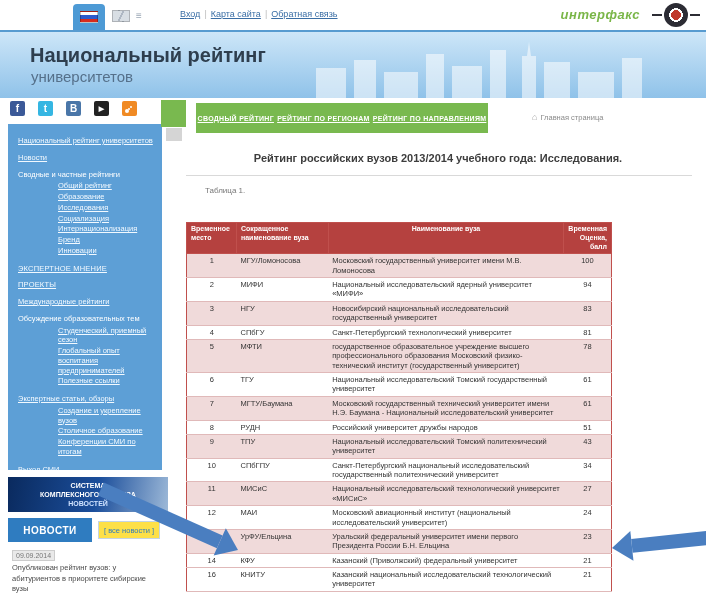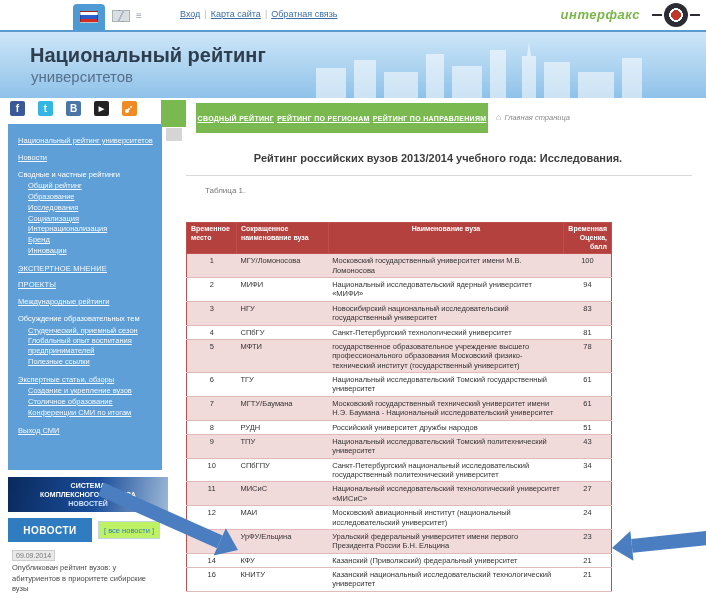--- a/index.html
+++ b/index.html
@@ -46,49 +46,49 @@
   .ic-rss:after { content:""; position:absolute; left:3px; bottom:3px; width:4px; height:4px;
                   border-radius:50%; background:#fff; box-shadow:2px -2px 0 -1px #fff, 4px -4px 0 -1px #fff; }
 
   
   .sidebar { position:absolute; left:8px; top:124px; width:154px; height:346px; background:#5d9fd6;
              padding:12px 8px 8px 10px; font-size:7.5px; line-height:1.3; color:#eaf4ff; overflow:hidden; }
   .sidebar a { color:#f2f9ff; display:block; }
   .sb-gap { height:7px; }
   .sb-title { color:#ffffff; text-decoration:none; }
   .sb-list { list-style:none; margin:2px 0 0 10px; }
-  .sb-list li { margin-bottom:1px; }
+  .sb-list li { margin-bottom:1px;margin-left:30px; }
   .sb-list a { display:inline; }
   .sb-caps { letter-spacing:.2px; }
 
   
   .skan { position:absolute; left:8px; top:477px; width:160px; height:35px; cursor:pointer;
           background:linear-gradient(100deg,#0a2a5e 0%, #1b4e9b 55%, #9db9d8 100%);
           color:#fff; font-size:7px; font-weight:bold; text-align:center; padding-top:4px; line-height:1.3; }
   .skan .l3 { color:#cfe2ff; }
 
   
   .news-tab { position:absolute; left:8px; top:518px; width:84px; height:24px; background:#2f7cc0;
               color:#fff; font-weight:bold; font-size:10px; display:flex; align-items:center;
               justify-content:center; letter-spacing:.5px; cursor:pointer; }
   .all-news { position:absolute; left:98px; top:521px; height:18px; border:1px solid #c3d4e4;
-              background:#bef264; font-size:7.5px; color:#2f7cc0; display:flex; align-items:center; padding:0 5px; }
+              background:#fde047; font-size:7.5px; color:#2f7cc0; display:flex; align-items:center; padding:0 5px; }
   .news-item { position:absolute; left:12px; top:550px; width:152px; font-size:7.5px; color:#555; line-height:1.35; }
   .news-date { display:inline-block; background:#e9e9e9; border:1px solid #ccc; color:#777;
                padding:0 3px; margin-bottom:2px; font-size:7px; }
   .news-headline { color:#4a4a4a; }
 
   
   .sq-green { position:absolute; left:161px; top:100px; width:25px; height:27px; background:#79b94f; }
   .sq-gray { position:absolute; left:166px; top:128px; width:16px; height:13px; background:#d5d5d5; }
   .greennav { position:absolute; left:196px; top:103px; width:292px; height:30px; background:#79b94f;
               display:flex; align-items:center; }
   .greennav ul { list-style:none; display:flex; width:100%; justify-content:space-around; }
   .greennav li { color:#fff; font-size:7px; font-weight:bold; letter-spacing:.3px; cursor:pointer; white-space:nowrap; }
-  .breadcrumb { position:absolute; left:496px; top:112px; font-size:7.5px; color:#8a8a8a; cursor:pointer;font-style:italic; }
+  .breadcrumb { position:absolute; left:532px; top:112px; font-size:7.5px; color:#8a8a8a; cursor:pointer; }
   .breadcrumb .home-ic { font-size:9px; margin-right:3px; color:#9a9a9a; }
 
   
   .main-title { position:absolute; left:188px; top:152px; width:500px; font-size:11px; font-weight:bold; color:#3d3d3d;text-align:center; }
   .title-hr { position:absolute; left:186px; top:175px; width:506px; height:1px; background:#d9d9d9; }
   .table-caption { position:absolute; left:205px; top:186px; font-size:8px; color:#777; }
 
   
   .rating-table { position:absolute; left:186px; top:222px; width:426px; border-collapse:collapse;
                   font-size:7.5px; color:#333; border:1px solid #c0504d; }

